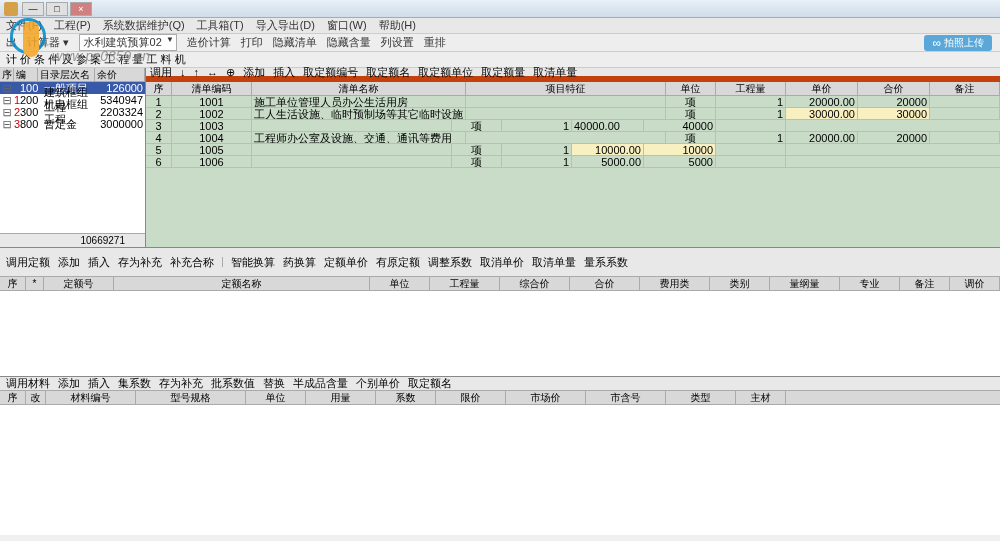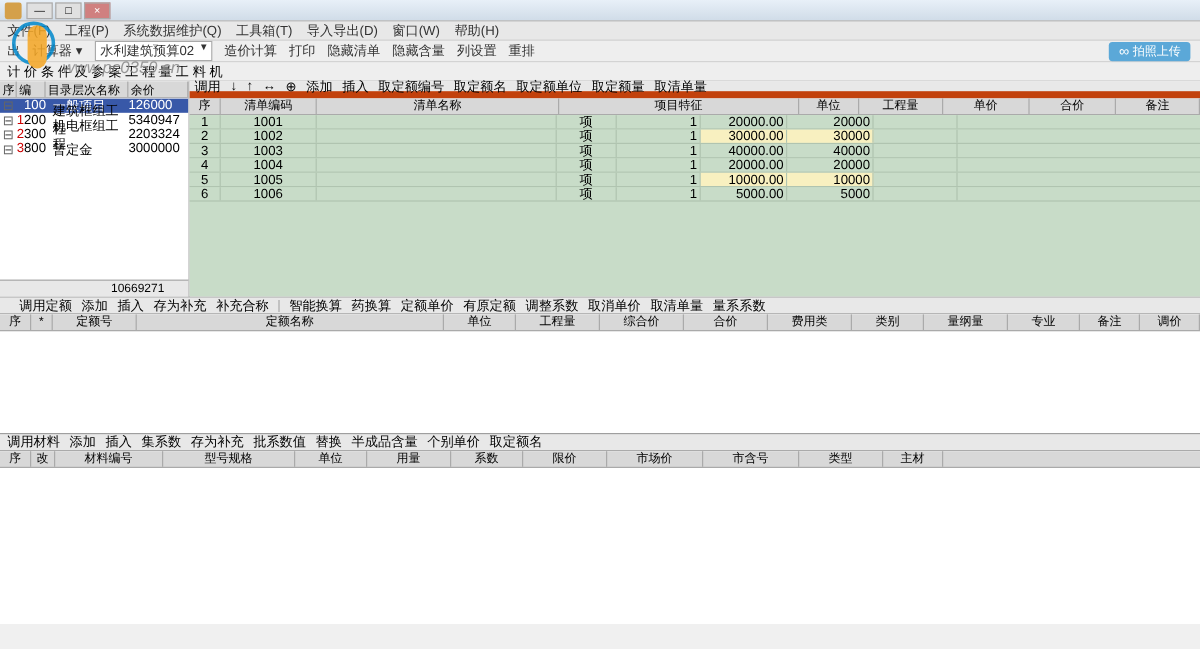--- a/index.html
+++ b/index.html
@@ -28,35 +28,35 @@
 .main { display: flex; height: 180px; border-bottom: 1px solid #888; }
 .left-pane { width: 158px; background: #fff; border-right: 1px solid #888; display: flex; flex-direction: column; }
 .left-head { height: 14px; background: #d8d8d8; display: flex; border-bottom: 1px solid #aaa; }
 .left-head span { border-right: 1px solid #aaa; padding: 0 2px; font-size: 10px; }
 .left-rows { flex: 1; background: #fff; overflow: hidden; }
 .left-row { display: flex; height: 12px; font-size: 10px; align-items: center; }
 .left-row .tree { width: 14px; text-align: center; color: #666; }
 .left-row .num { width: 6px; color: #c00; }
 .left-row .code { width: 24px; }
 .left-row .name { flex: 1; }
-.left-row .amt { width: 50px; text-align: left; padding-right: 2px; }
+.left-row .amt { width: 50px; text-align: right; padding-right: 2px; }
 .left-row.sel { background: #3858a8; color: #fff; }
 .left-foot { height: 14px; background: #e8e8e8; border-top: 1px solid #aaa; text-align: right; padding-right: 20px; font-size: 10px; line-height: 14px; }
 .right-pane { flex: 1; background: #fff; display: flex; flex-direction: column; }
 .right-toolbar { height: 14px; background: #e8e8e8; display: flex; align-items: center; padding: 0 4px; gap: 8px; border-bottom: 6px solid #c2410c; font-size: 10px; }
 .right-toolbar span { cursor: pointer; }
 .grid-head { height: 14px; background: #d8d8d8; display: flex; border-bottom: 1px solid #aaa; }
 .grid-head span { border-right: 1px solid #aaa; text-align: center; font-size: 10px; line-height: 14px; }
 .gh-xu { width: 26px; } .gh-code { width: 80px; } .gh-name { flex: 1; } .gh-feat { width: 200px; }
 .gh-unit { width: 50px; } .gh-qty { width: 70px; } .gh-price { width: 72px; } .gh-total { width: 72px; } .gh-note { width: 70px; }
 .grid-rows { flex: 1; background: #c8dcc8; }
 .grid-row { display: flex; height: 12px; font-size: 10px; background: #c8dcc8; border-bottom: 1px solid #b0c4b0; }
 .grid-row span { border-right: 1px solid #b0c4b0; padding: 0 2px; line-height: 12px; overflow: hidden; white-space: nowrap; }
 .grid-row .yellow { background: #f8f0c0; }
-.mid-toolbar { height: 14px; background: #e8e8e8; display: flex; align-items: center; padding: 0 16px; gap: 8px; border-bottom: 1px solid #aaa; font-size: 10px; }
+.mid-toolbar { height: 29px; background: #e8e8e8; display: flex; align-items: center; padding: 0 6px; gap: 8px; border-bottom: 1px solid #aaa; font-size: 10px; }
 .mid-toolbar span { cursor: pointer; }
 .mid-toolbar .sep { width: 1px; height: 10px; background: #aaa; }
 .mid-grid { height: 100px; background: #fff; border-bottom: 1px solid #888; }
 .mid-head { height: 14px; background: #d8d8d8; display: flex; border-bottom: 1px solid #aaa; }
 .mid-head span { border-right: 1px solid #aaa; text-align: center; font-size: 10px; line-height: 14px; }
 .bot-toolbar { height: 14px; background: #e8e8e8; display: flex; align-items: center; padding: 0 6px; gap: 8px; border-bottom: 1px solid #aaa; font-size: 10px; }
 .bot-toolbar span { cursor: pointer; font-family: Liberation Mono, monospace; }
 .bot-grid { flex: 1; background: #fff; }
 .bot-head { height: 14px; background: #d8d8d8; display: flex; border-bottom: 1px solid #aaa; }
 .bot-head span { border-right: 1px solid #aaa; text-align: center; font-size: 10px; line-height: 14px; }
@@ -169,50 +169,53 @@
       <span class="gh-unit">单位</span>
       <span class="gh-qty">工程量</span>
       <span class="gh-price">单价</span>
       <span class="gh-total">合价</span>
       <span class="gh-note">备注</span>
     </div>
     <div class="grid-rows" id="grid-rows">
         <div class="grid-row">
           <span class="gh-xu" style="text-align:center">1</span>
           <span class="gh-code" style="text-align:center">1001</span>
+          <span class="gh-name">施工单位管理人员办公生活用房</span>
           <span class="gh-feat"></span>
           <span class="gh-unit" style="text-align:center">项</span>
           <span class="gh-qty" style="text-align:right">1</span>
           <span class="gh-price " style="text-align:right">20000.00</span>
           <span class="gh-total " style="text-align:right">20000</span>
           <span class="gh-note"></span>
         </div>
         <div class="grid-row">
           <span class="gh-xu" style="text-align:center">2</span>
           <span class="gh-code" style="text-align:center">1002</span>
+          <span class="gh-name">工人生活设施、临时预制场等其它临时设施</span>
           <span class="gh-feat"></span>
           <span class="gh-unit" style="text-align:center">项</span>
           <span class="gh-qty" style="text-align:right">1</span>
           <span class="gh-price yellow" style="text-align:right">30000.00</span>
           <span class="gh-total yellow" style="text-align:right">30000</span>
           <span class="gh-note"></span>
         </div>
         <div class="grid-row">
           <span class="gh-xu" style="text-align:center">3</span>
           <span class="gh-code" style="text-align:center">1003</span>
           <span class="gh-feat"></span>
           <span class="gh-unit" style="text-align:center">项</span>
           <span class="gh-qty" style="text-align:right">1</span>
-          <span class="gh-price " style="text-align:right">40000.00</span>
+          <span class="gh-price " style="">40000.00</span>
           <span class="gh-total " style="text-align:right">40000</span>
           <span class="gh-note"></span>
         </div>
         <div class="grid-row">
           <span class="gh-xu" style="text-align:center">4</span>
           <span class="gh-code" style="text-align:center">1004</span>
+          <span class="gh-name">工程师办公室及设施、交通、通讯等费用</span>
           <span class="gh-feat"></span>
           <span class="gh-unit" style="text-align:center">项</span>
           <span class="gh-qty" style="text-align:right">1</span>
           <span class="gh-price " style="text-align:right">20000.00</span>
           <span class="gh-total " style="text-align:right">20000</span>
           <span class="gh-note"></span>
         </div>
         <div class="grid-row">
           <span class="gh-xu" style="text-align:center">5</span>
           <span class="gh-code" style="text-align:center">1005</span>

